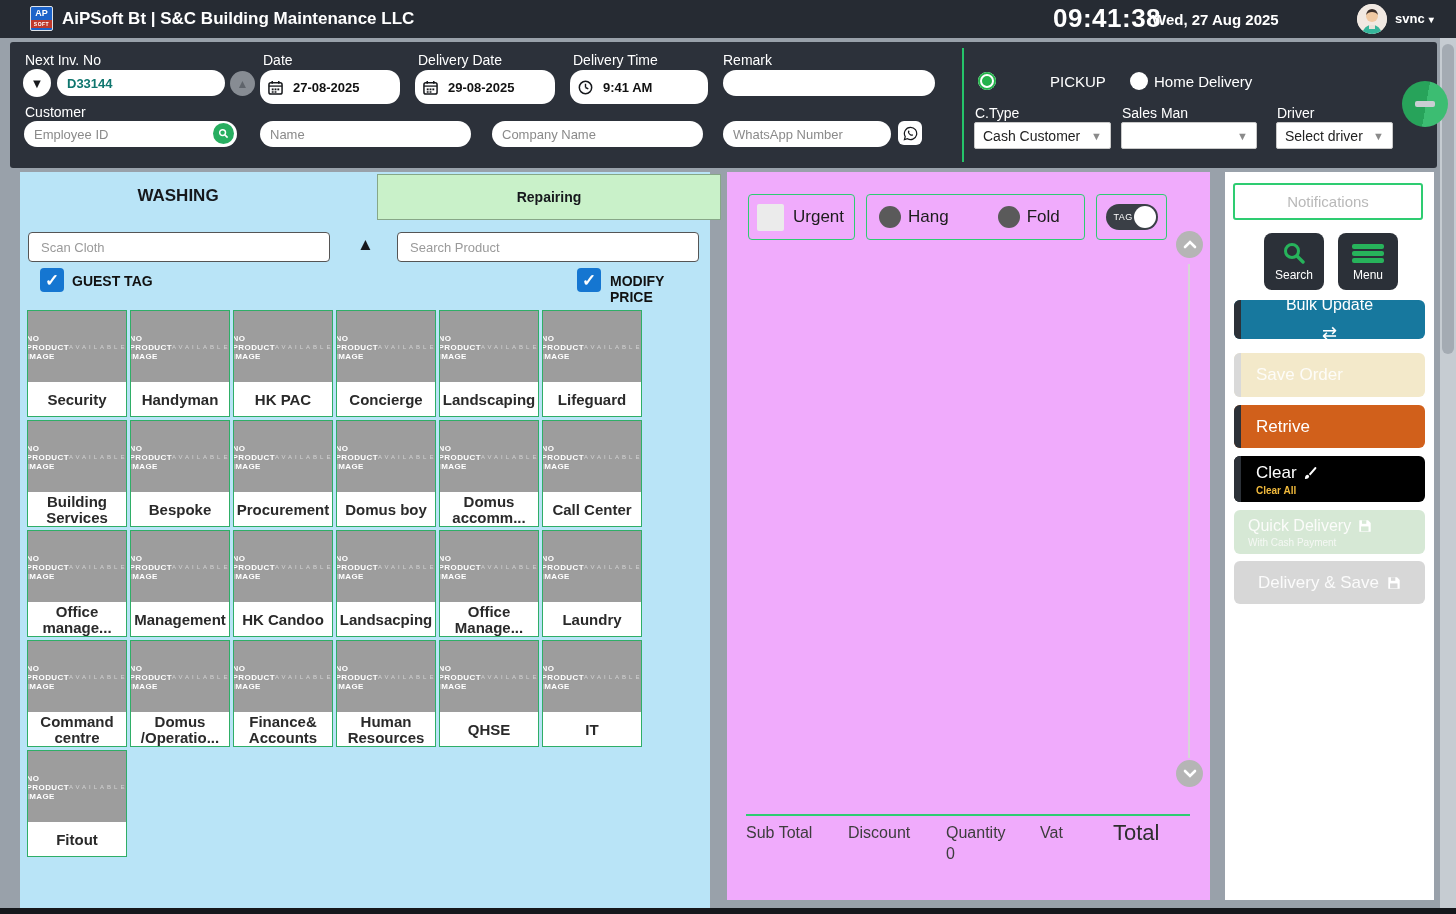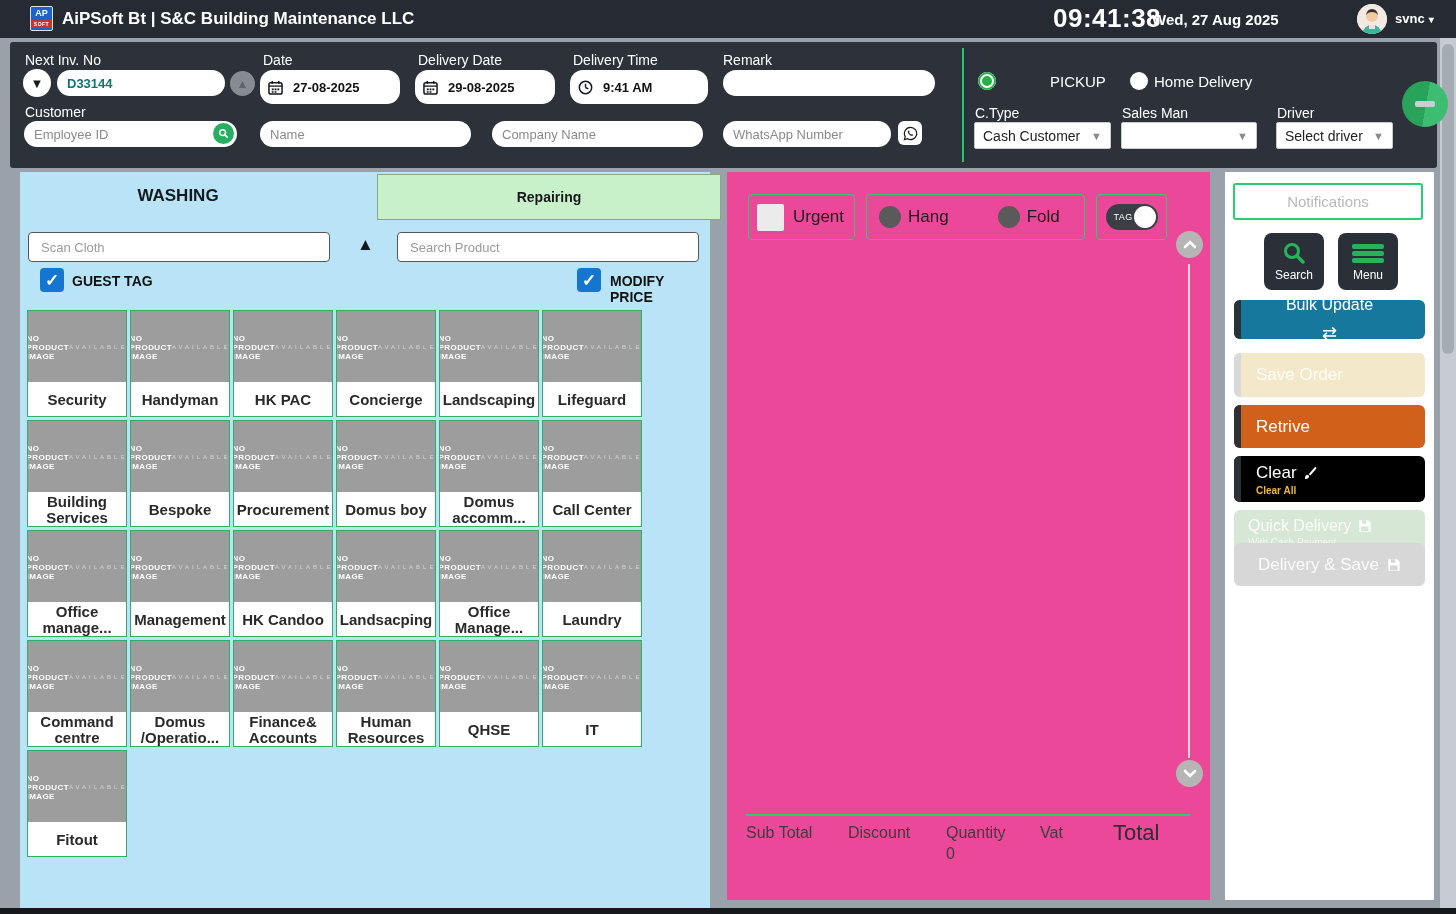--- a/index.html
+++ b/index.html
@@ -45,21 +45,21 @@
   .chk { width:24px; height:24px; background:#1576d1; border-radius:4px; color:#fff; font-size:17px; font-weight:bold; display:flex; align-items:center; justify-content:center; }
   .chk-label { font-size:14px; font-weight:bold; color:#111; }
   .grid { left:7px; top:138px; width:622px; display:flex; flex-wrap:wrap; gap:3px; }
   .tile { width:100px; height:107px; border:1px solid #2fae67; background:#fff; }
   .tile-img { height:71px; background:#9d9d9d; display:flex; flex-direction:row; align-items:center; justify-content:center; overflow:hidden; }
   .tile-img .noimg1 { color:#fff; font-size:8px; font-weight:bold; letter-spacing:.4px; margin-top:1px; }
   .tile-img .noimg2 { color:#e3e3e3; font-size:6px; letter-spacing:3px; opacity:.75; }
   .tile-label { height:36px; display:flex; align-items:center; justify-content:center; text-align:center; font-size:15px; line-height:16px; font-weight:bold; color:#2a2a2a; word-break:break-word; padding:0 1px; overflow:hidden; }
 
   
-  .mid-panel { left:727px; top:172px; width:483px; height:728px; background:#ec4899; }
+  .mid-panel { left:727px; top:172px; width:483px; height:728px; background:#f0abfc; }
   .gbox { border:1px solid #2ecc71; border-radius:4px; display:flex; align-items:center; }
   .sq-chk { width:27px; height:27px; background:#ebebeb; border-radius:2px; }
   .gray-radio { width:22px; height:22px; border-radius:50%; background:#5a5a5a; }
   .opt-label { font-size:17px; color:#1c1c1c; }
   .toggle { width:52px; height:26px; background:#3a3f46; border-radius:13px; position:relative; display:flex; align-items:center; }
   .toggle .tg-label { color:#fff; font-size:9px; margin-left:8px; letter-spacing:.5px; }
   .toggle .knob { position:absolute; right:2px; top:2px; width:22px; height:22px; background:#fff; border-radius:50%; }
   .scroll-circ { width:27px; height:27px; border-radius:50%; background:#b5b5b5; display:flex; align-items:center; justify-content:center; }
   .cart-line { height:2px; background:#2ecc71; }
   .tot-label { font-size:16px; color:#3d3d3d; }
@@ -691,21 +691,21 @@
       <span>Quick Delivery</span>
       <svg width="14" height="14" viewBox="0 0 16 16">
           <path d="M1.5 1.5 h10 l3 3 v10 h-13z" fill="#fff"></path>
           <rect x="4.5" y="1.5" width="5" height="4" fill="#d6e8d5"></rect>
           <rect x="3.5" y="8.5" width="8.5" height="5.5" fill="#d6e8d5"></rect>
         </svg>
     </span>
     <span style="font-size:10px;color:#f5f8f4;margin-top:2px">With Cash Payment</span>
   </div>
 
-  <div class="abs act-btn" style="top:371px;height:43px;background:#d7d7d7;align-items:center;flex-direction:row;justify-content:center;gap:8px">
+  <div class="abs act-btn" style="top:389px;height:43px;background:#d7d7d7;align-items:center;flex-direction:row;justify-content:center;gap:8px">
     <span style="font-size:17px;color:#fbfbfb">Delivery &amp; Save</span>
     <svg width="14" height="14" viewBox="0 0 16 16">
         <path d="M1.5 1.5 h10 l3 3 v10 h-13z" fill="#fff"></path>
         <rect x="4.5" y="1.5" width="5" height="4" fill="#d7d7d7"></rect>
         <rect x="3.5" y="8.5" width="8.5" height="5.5" fill="#d7d7d7"></rect>
       </svg>
   </div>
 </div>
 
 <div class="abs v-scroll"></div>

